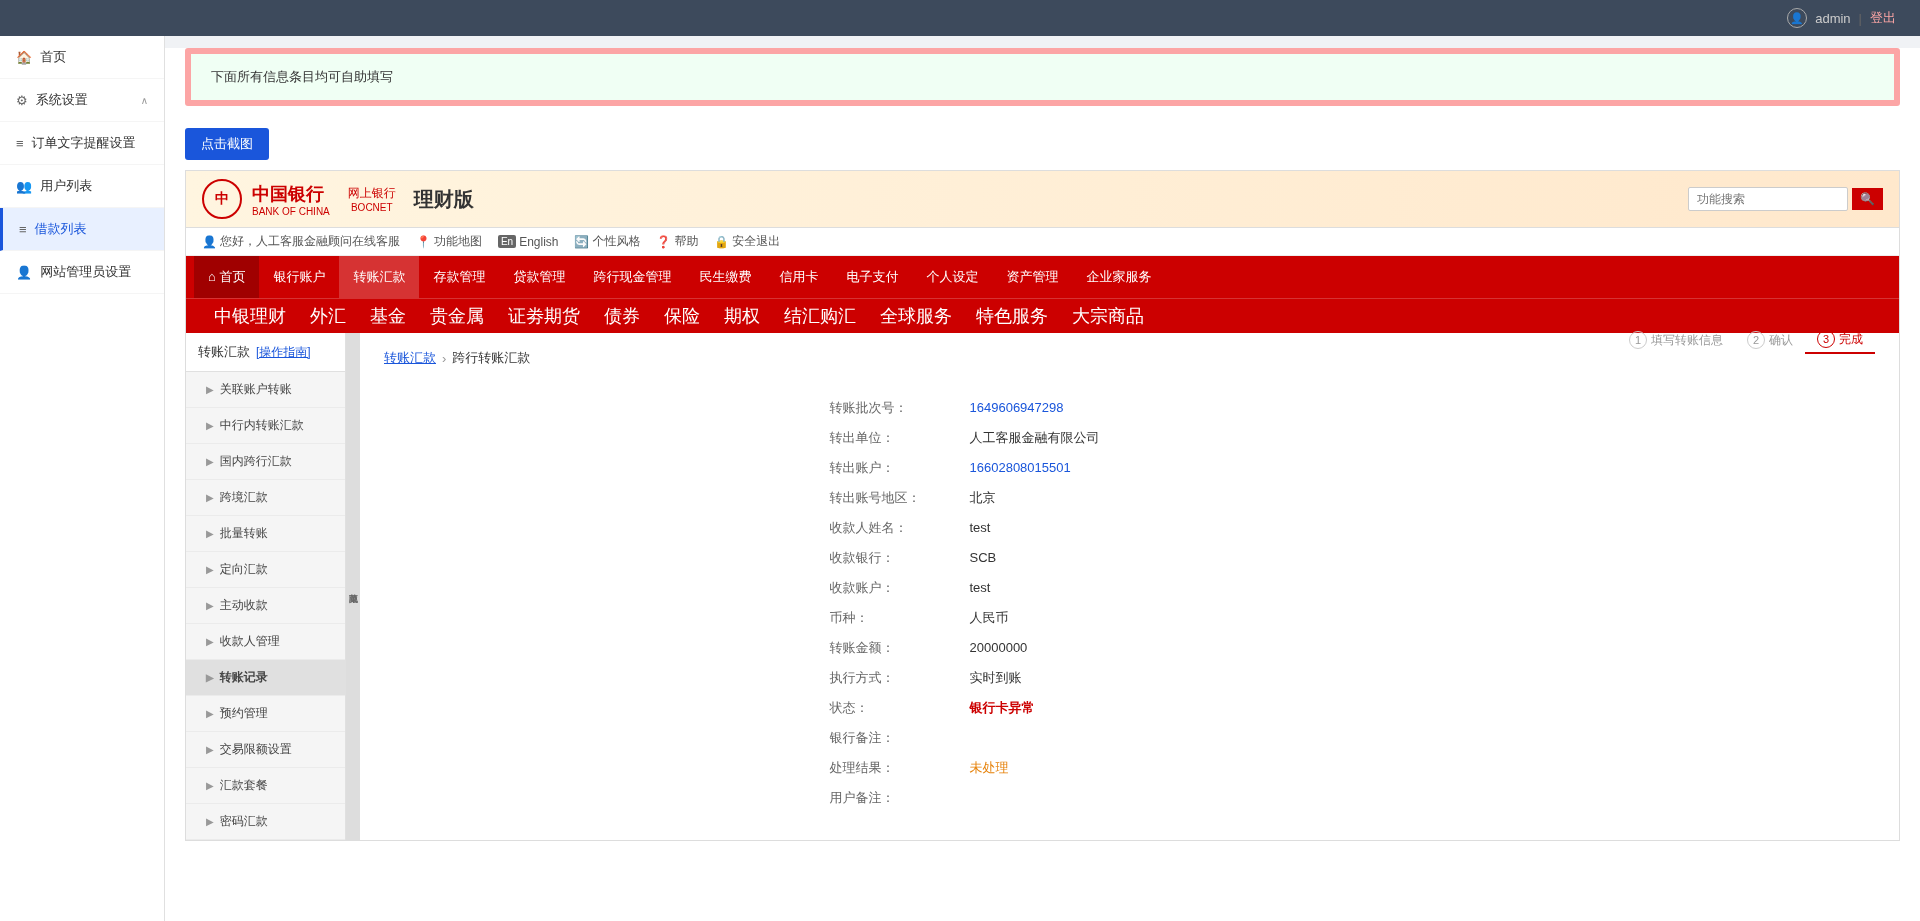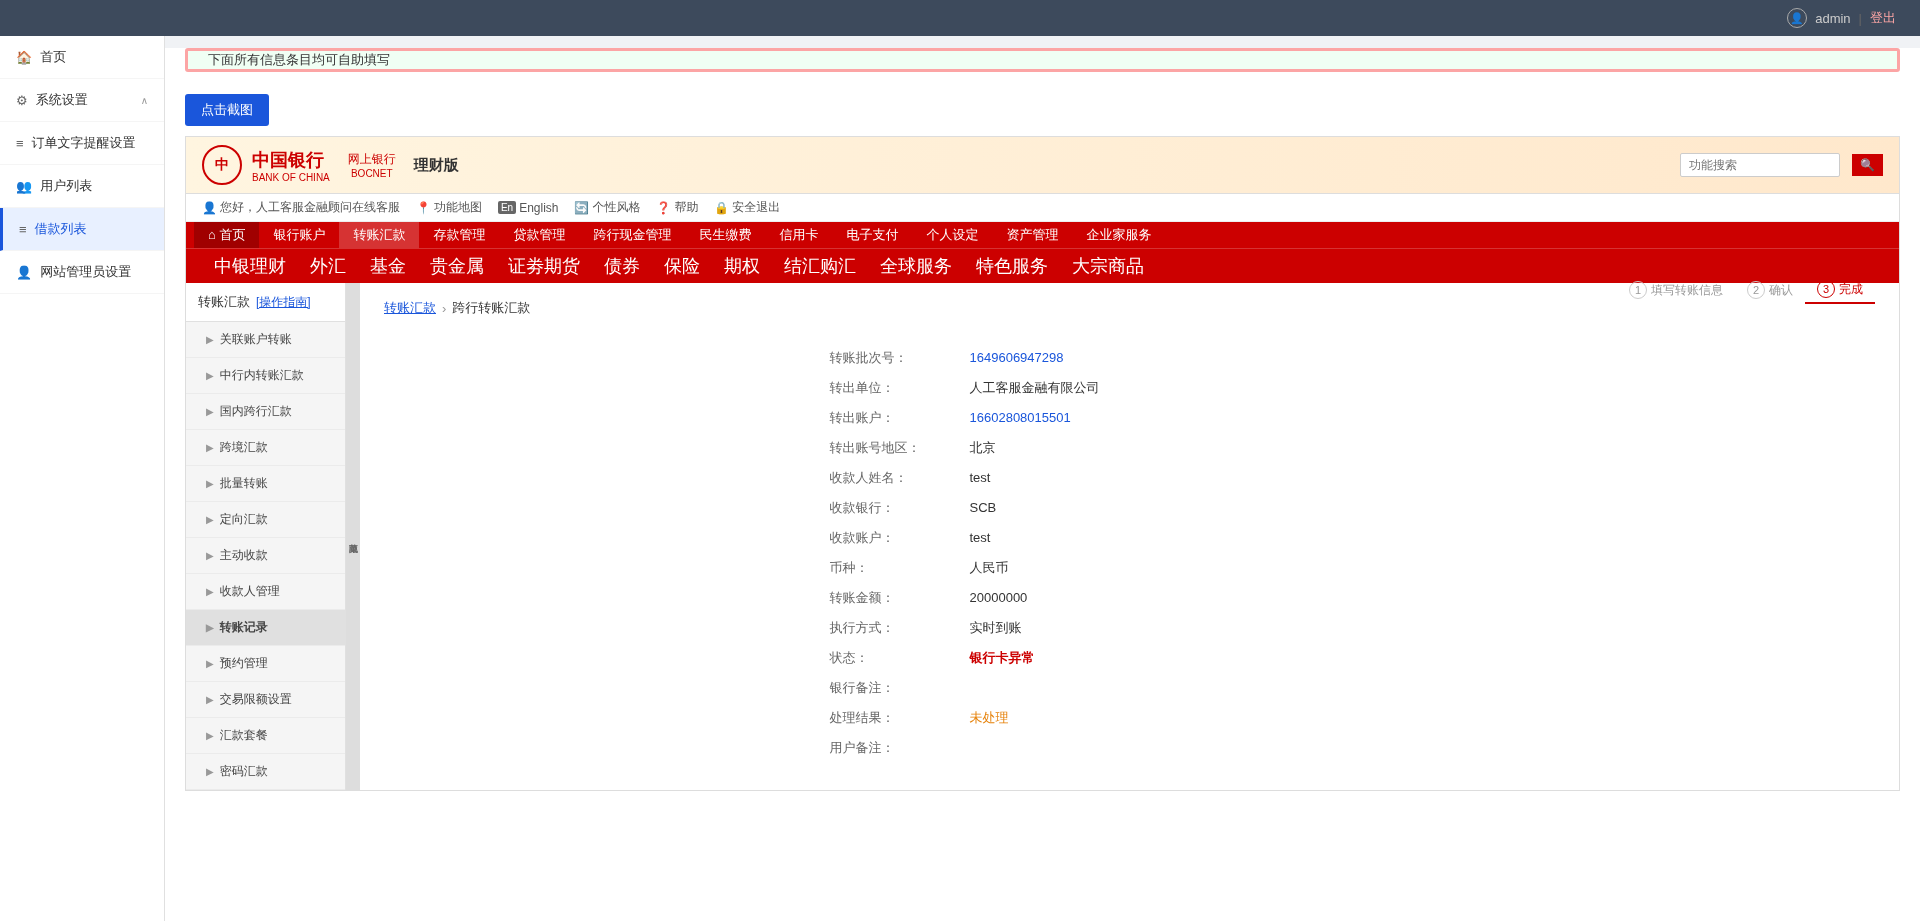--- a/index.html
+++ b/index.html
@@ -22,47 +22,47 @@
     .sidebar-item .s-icon { margin-right: 8px; font-size: 13px; color: #666; }
     .sidebar-item .chevron { margin-left: auto; font-size: 10px; color: #999; }
     .sidebar-sub { background: #fafafa; }
     .sidebar-sub .sidebar-item { padding-left: 24px; font-size: 12px; }
 
     
     .content-area { flex: 1; overflow-y: auto; background: #f0f2f5; padding: 0; }
     .content-inner { background: #fff; margin: 0; min-height: 100%; }
 
     
-    .notice-bar { background: #f0fff4; border: 3px solid #fca5a5; padding: 0 20px; color: #333; font-size: 13px; margin: 12px 20px; border-radius: 3px; }
+    .notice-bar { background: #f0fff4; border: 6px solid #fca5a5; padding: 14px 20px; color: #333; font-size: 13px; margin: 12px 20px; border-radius: 3px; }
 
     
     .screenshot-btn { margin: 10px 20px; background: #1a56db; color: #fff; border: none; padding: 7px 16px; font-size: 13px; border-radius: 3px; cursor: pointer; }
 
     
     .bank-container { margin: 0 20px 20px 20px; border: 1px solid #ddd; background: #fff; }
 
     
     .bank-header { background: linear-gradient(to right, #fff5e0, #ffe8cc); padding: 8px 16px; display: flex; align-items: center; justify-content: space-between; border-bottom: 1px solid #ddd; }
     .bank-logo { display: flex; align-items: center; gap: 10px; }
     .bank-logo-circle { width: 40px; height: 40px; border-radius: 50%; border: 2px solid #cc0000; display: flex; align-items: center; justify-content: center; color: #cc0000; font-size: 14px; font-weight: bold; }
     .bank-name-cn { font-size: 18px; font-weight: bold; color: #cc0000; }
     .bank-name-en { font-size: 10px; color: #cc0000; display: block; }
-    .bank-product { font-size: 15px; font-weight: bold; color: #333; margin-left: 8px; }
-    .bank-search { display: flex; align-items: center; gap: 12px; }
+    .bank-product { font-size: 20px; font-weight: bold; color: #333; margin-left: 8px; }
+    .bank-search { display: flex; align-items: center; gap: 4px; }
     .bank-search input { border: 1px solid #ccc; padding: 4px 8px; font-size: 12px; width: 160px; border-radius: 2px; }
     .bank-search-btn { background: #cc0000; border: none; color: #fff; padding: 4px 8px; cursor: pointer; font-size: 12px; }
 
     
     .user-info-bar { background: #fff; padding: 5px 16px; display: flex; align-items: center; gap: 16px; font-size: 12px; color: #555; border-bottom: 1px solid #eee; }
     .user-info-bar span { display: flex; align-items: center; gap: 3px; }
     .en-badge { background: #666; color: #fff; font-size: 10px; padding: 1px 3px; border-radius: 2px; }
 
     
     .nav-red { background: #cc0000; display: flex; padding: 0 8px; }
-    .nav-red-item { color: #fff; padding: 4px 14px; font-size: 13px; cursor: pointer; white-space: nowrap; }
+    .nav-red-item { color: #fff; padding: 12px 14px; font-size: 13px; cursor: pointer; white-space: nowrap; }
     .nav-red-item:hover, .nav-red-item.active { background: rgba(255,255,255,0.2); }
     .nav-red-home { background: #a00000; }
 
     
     .nav-secondary { background: #cc0000; display: flex; padding: 0 60px 0 16px; border-top: 1px solid rgba(255,255,255,0.2); }
     .nav-secondary-item { color: #fff; padding: 5px 12px; font-size: 18px; cursor: pointer; white-space: nowrap; }
 
     
     .transfer-layout { display: flex; }
 

